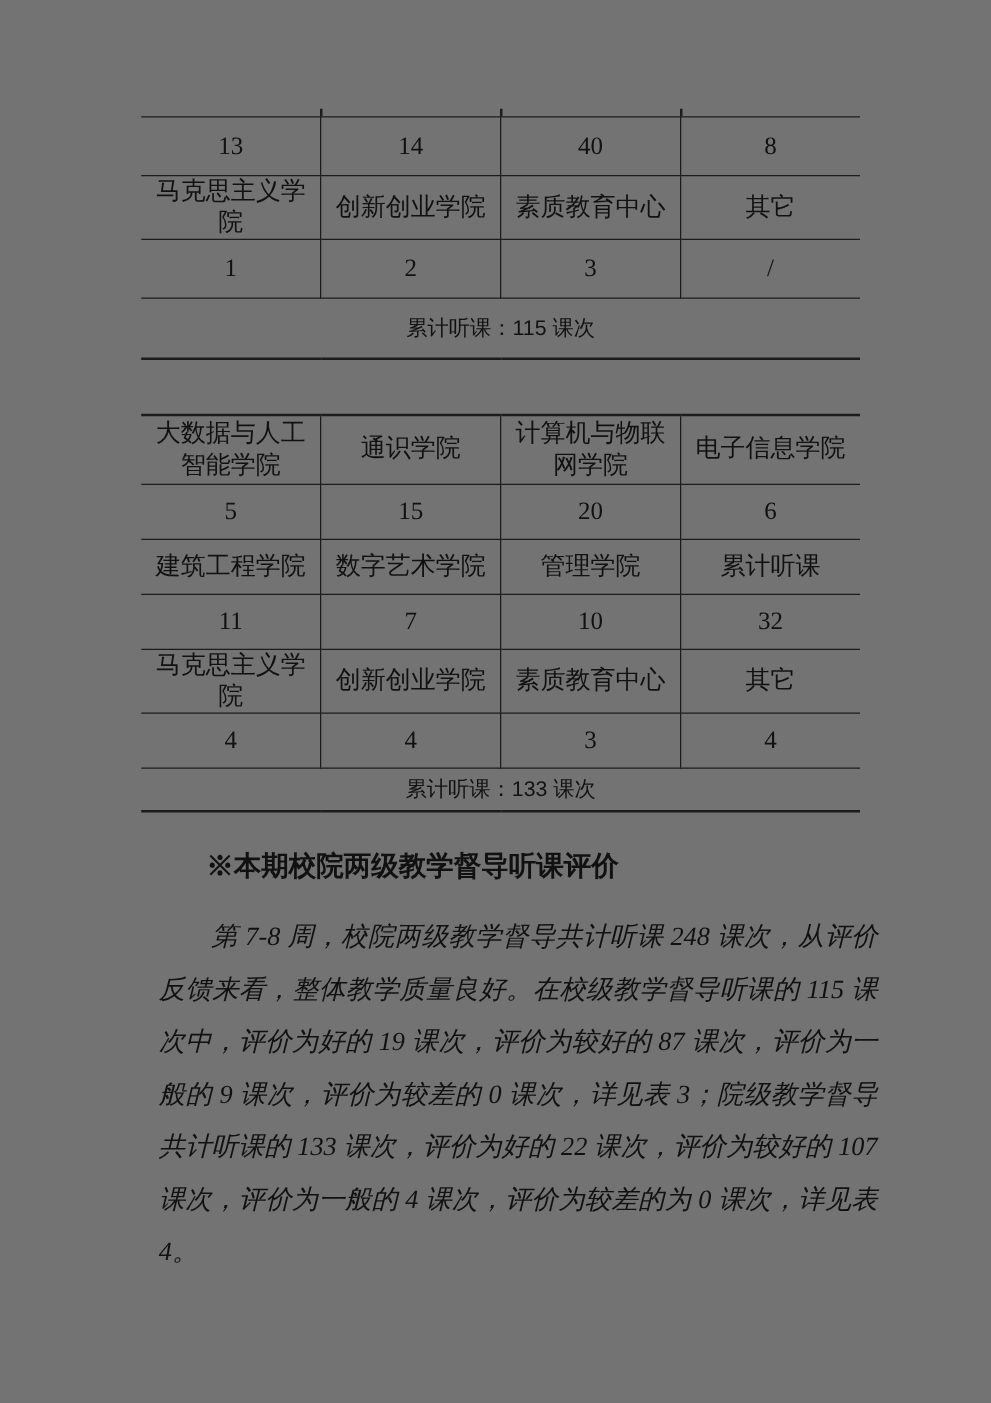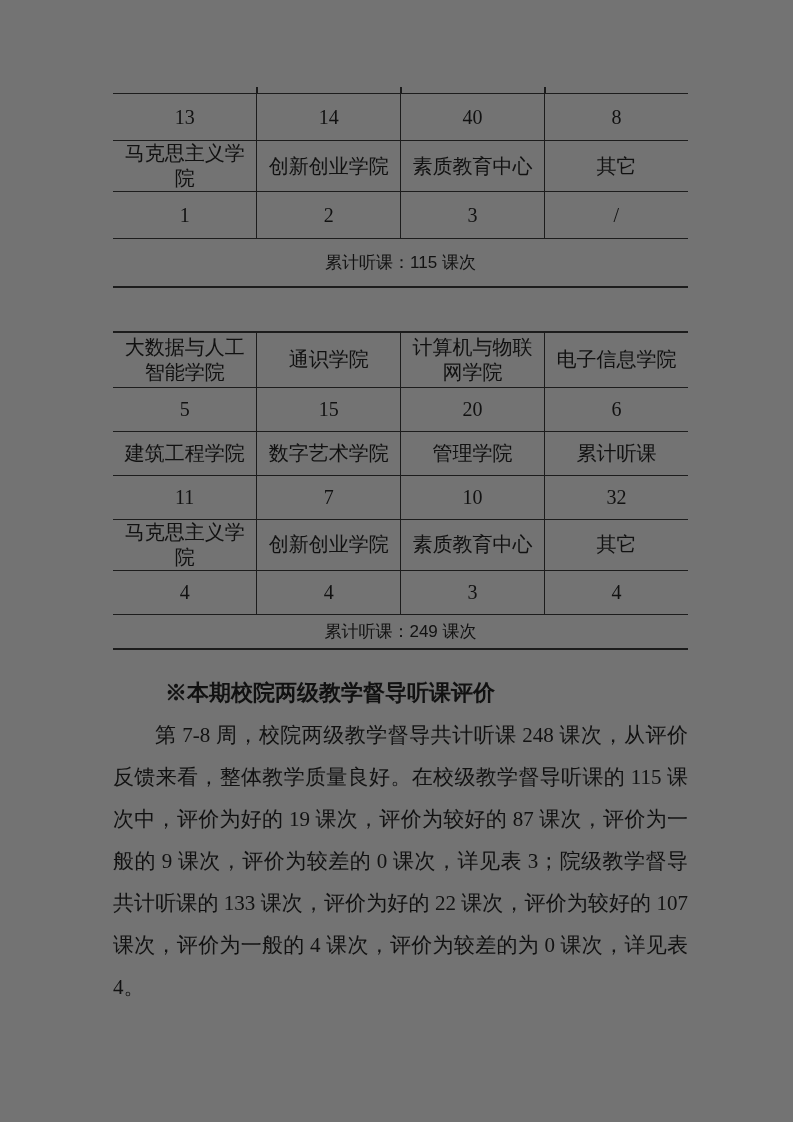--- a/index.html
+++ b/index.html
@@ -64,25 +64,26 @@
     text-align:center; font-weight:bold; font-size:19px;
     font-family:"Liberation Serif", serif;
   }
   .section-heading {
     position:absolute; top:679px; left:113px; width:575px; margin:0;
     box-sizing:border-box; padding-left:52px;
     font-size:22px; font-weight:bold; line-height:28px;
     font-family:"Liberation Serif", serif;
   }
   .body-paragraph {
-    position:absolute; top:714px; left:113px; width:575px; margin:0;
+    position:absolute; top:714px; left:113px; width:575px; margin:14px;
     font-size:21px; line-height:42px;
     text-align:justify; text-indent:2em;
     font-family:"Liberation Serif", serif;
     word-break:break-all;
+    font-style:italic;
   }
 </style>
 </head>
 <body>
 
 <div class="page">
 
   <div class="stub s1"></div>
   <div class="stub s2"></div>
   <div class="stub s3"></div>
@@ -158,21 +159,21 @@
         <td>素质教育中心</td>
         <td>其它</td>
       </tr>
       <tr class="row-num">
         <td>4</td>
         <td>4</td>
         <td>3</td>
         <td>4</td>
       </tr>
       <tr class="row-footer">
-        <td colspan="4">累计听课：249 课次</td>
+        <td colspan="4">累计听课：133 课次</td>
       </tr>
     </tbody>
   </table>
 
   <h2 class="section-heading">※本期校院两级教学督导听课评价</h2>
   <p class="body-paragraph">第 7-8 周，校院两级教学督导共计听课 248 课次，从评价反馈来看，整体教学质量良好。在校级教学督导听课的 115 课次中，评价为好的 19 课次，评价为较好的 87 课次，评价为一般的 9 课次，评价为较差的 0 课次，详见表 3；院级教学督导共计听课的 133 课次，评价为好的 22 课次，评价为较好的 107 课次，评价为一般的 4 课次，评价为较差的为 0 课次，详见表 4。</p>
 
 </div>
 
 </body></html>

